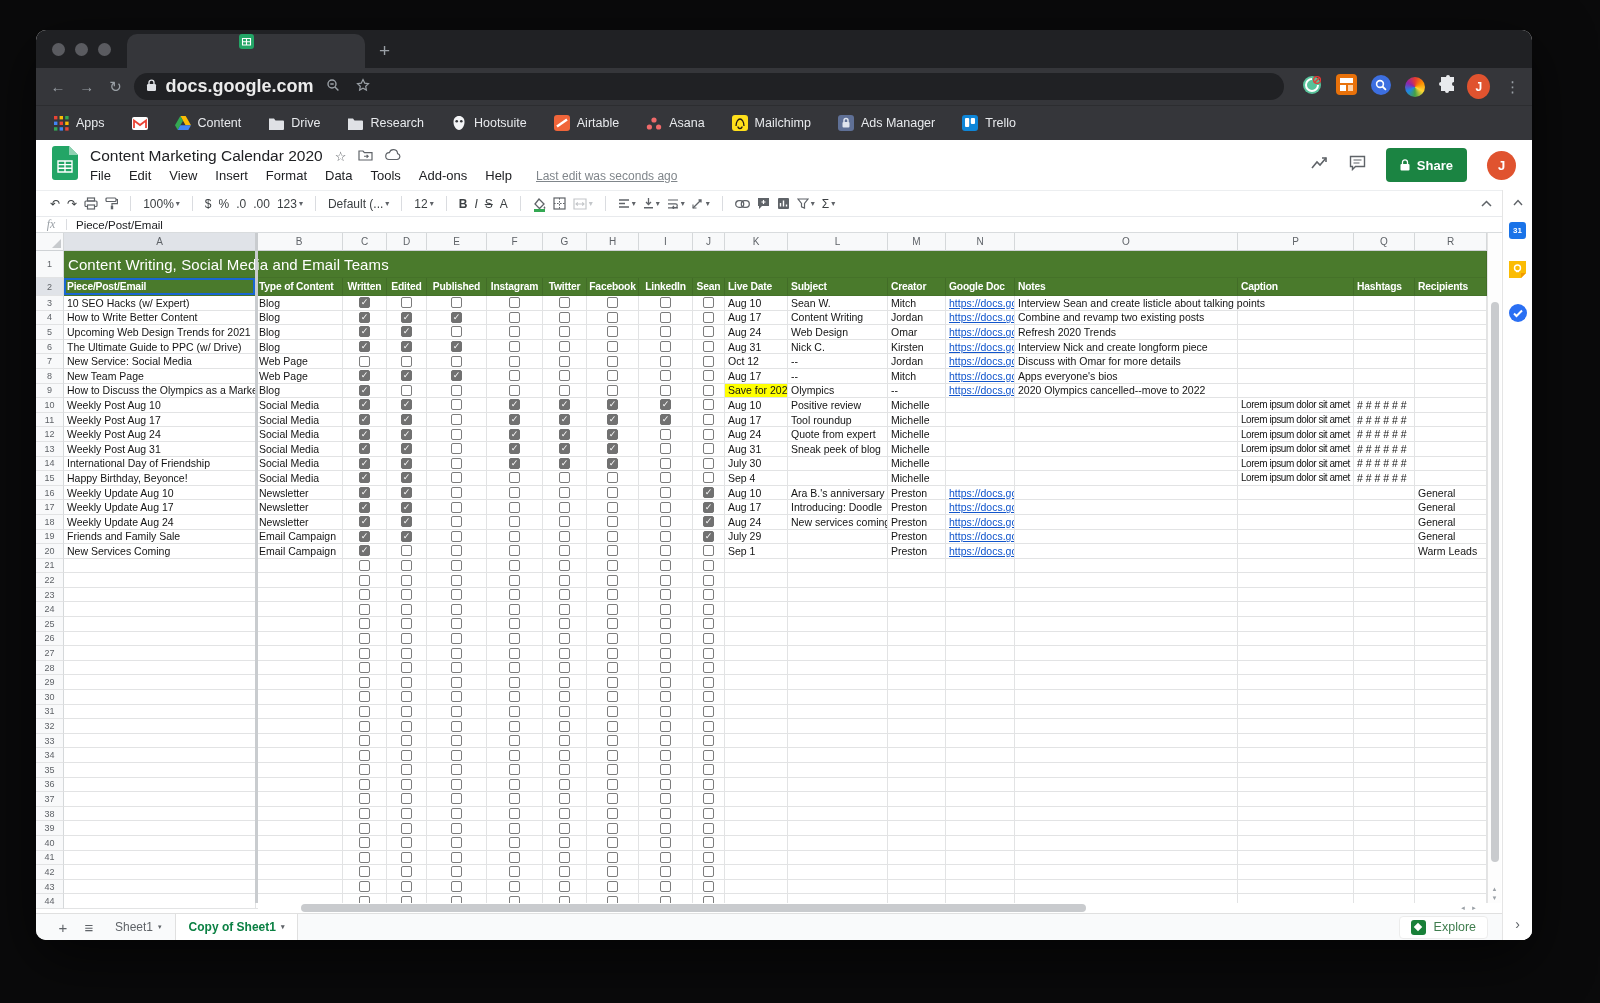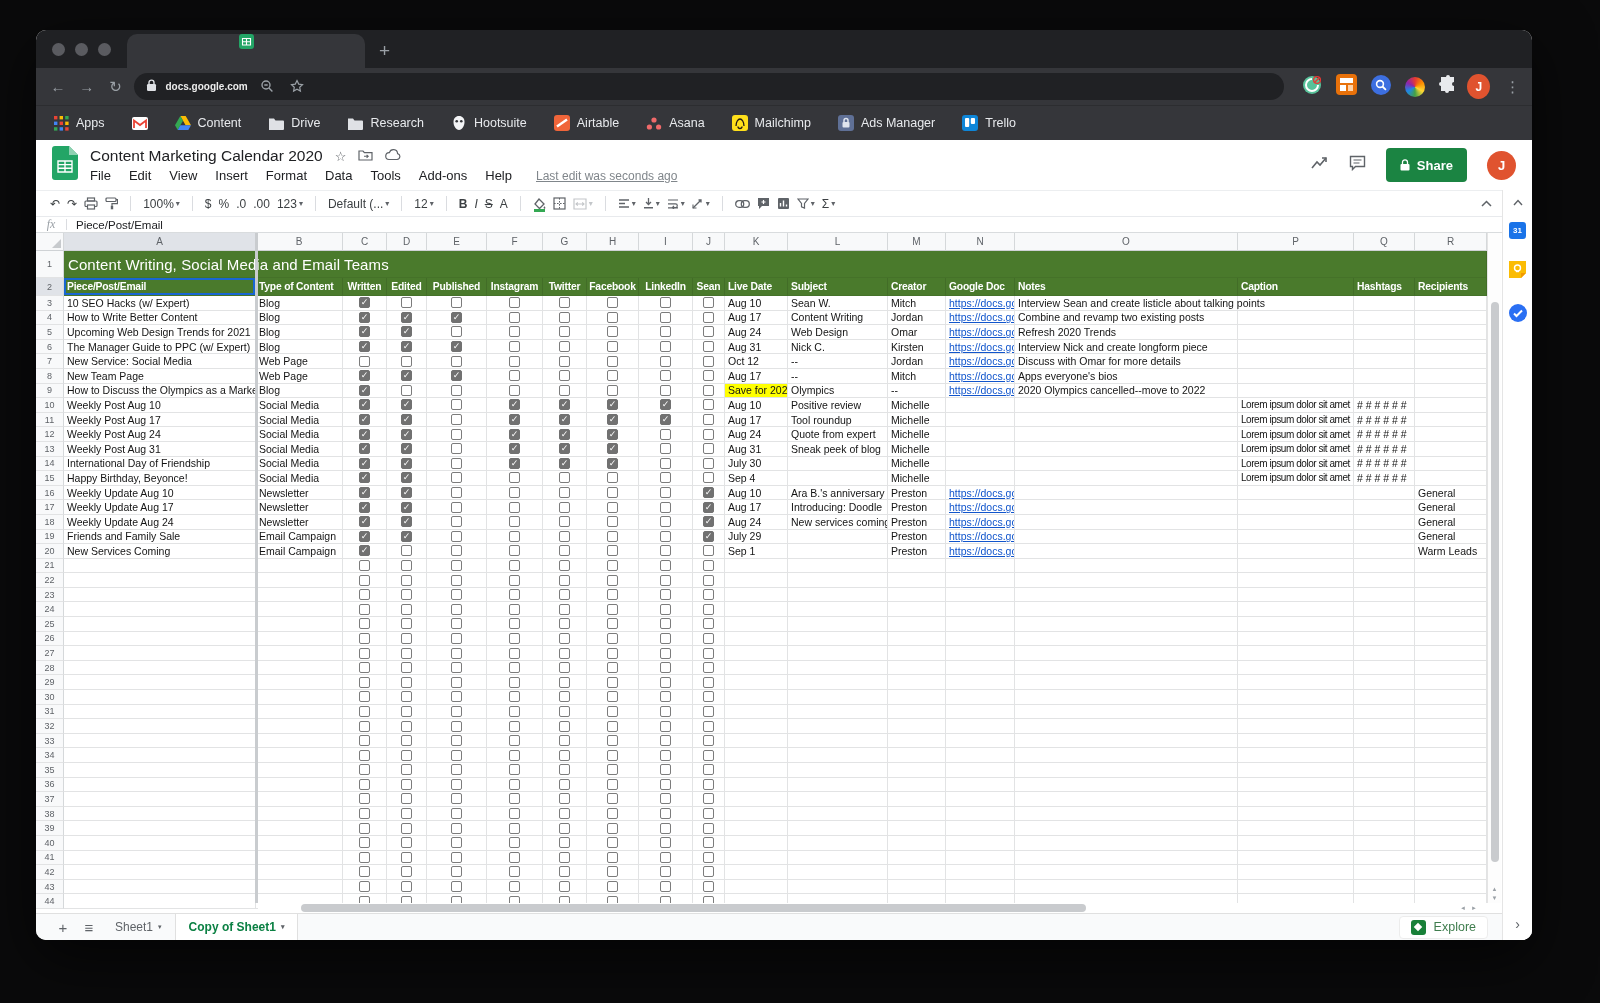--- a/index.html
+++ b/index.html
@@ -15,21 +15,21 @@
   .dot { width:13px; height:13px; border-radius:50%; background:#5a5b60; }
   .btab { width:238px; height:34px; background:#35363a; border-radius:10px 10px 0 0;
     display:flex; align-items:center; gap:8px; padding:0 10px; color:#e8eaed; font-size:12.5px;flex-direction:column; }
   .btab .ttl { white-space:nowrap; overflow:hidden; flex:1; }
   .btab .x { color:#9aa0a6; font-size:14px; flex:none; }
   .newtab { color:#9aa0a6; font-size:19px; margin:0 0 6px 14px; }
 
   .urlbar { height:37px; background:#35363a; display:flex; align-items:center; padding:0 12px; gap:9px; flex:none; }
   .navic { color:#9aa0a6; font-size:15px; width:22px; text-align:center; }
   .pill { width:1150px; height:27px; background:#202124; border-radius:14px; display:flex;
-    align-items:center; padding:0 12px; gap:8px; font-size:10px; flex:none; }
+    align-items:center; padding:0 12px; gap:8px; font-size:18px; flex:none; }
   .pill .dom { color:#ececec; font-weight:bold; white-space:nowrap; }
   .pill .pth { color:#9aa0a6; white-space:nowrap; overflow:hidden; flex:1; }
   .pill .ric { margin-left:4px; flex:none; display:flex; gap:16px; }
   .ext { display:flex; align-items:center; gap:13px; margin-left:8px; }
   .avatar { width:25px; height:25px; border-radius:50%; background:#e0532f; color:#fff;
     font-size:12px; font-weight:bold; display:flex; align-items:center; justify-content:center; }
   .kebab { color:#9aa0a6; font-size:15px; margin-left:6px; }
 
   .bmbar { height:35px; background:#35363a; display:flex; align-items:center; gap:27px;
     padding:0 18px; flex:none; border-top:1px solid #2c2d30; }
@@ -663,21 +663,21 @@
           <div class="c" style="width: 69px;">
             <span class="lnk">https://docs.goog</span>
           </div>
           <div class="c notes" style="width: 223px;">Refresh 2020 Trends</div>
           <div class="c capc" style="width: 116px;"></div>
           <div class="c" style="width: 61px;"></div>
           <div class="c" style="width: 72px;"></div>
         </div>
         <div class="row data">
           <div class="gut">6</div>
-          <div class="c" style="width: 192px;">The Manager Guide to PPC (w/ Expert)</div>
+          <div class="c" style="width: 192px;">The Ultimate Guide to PPC (w/ Drive)</div>
           <div class="c" style="width: 87px;">Blog</div>
           <div class="c center" style="width: 44px;">
             <span class="cb on">✓</span>
           </div>
           <div class="c center" style="width: 40px;">
             <span class="cb on">✓</span>
           </div>
           <div class="c center" style="width: 60px;">
             <span class="cb on">✓</span>
           </div>

